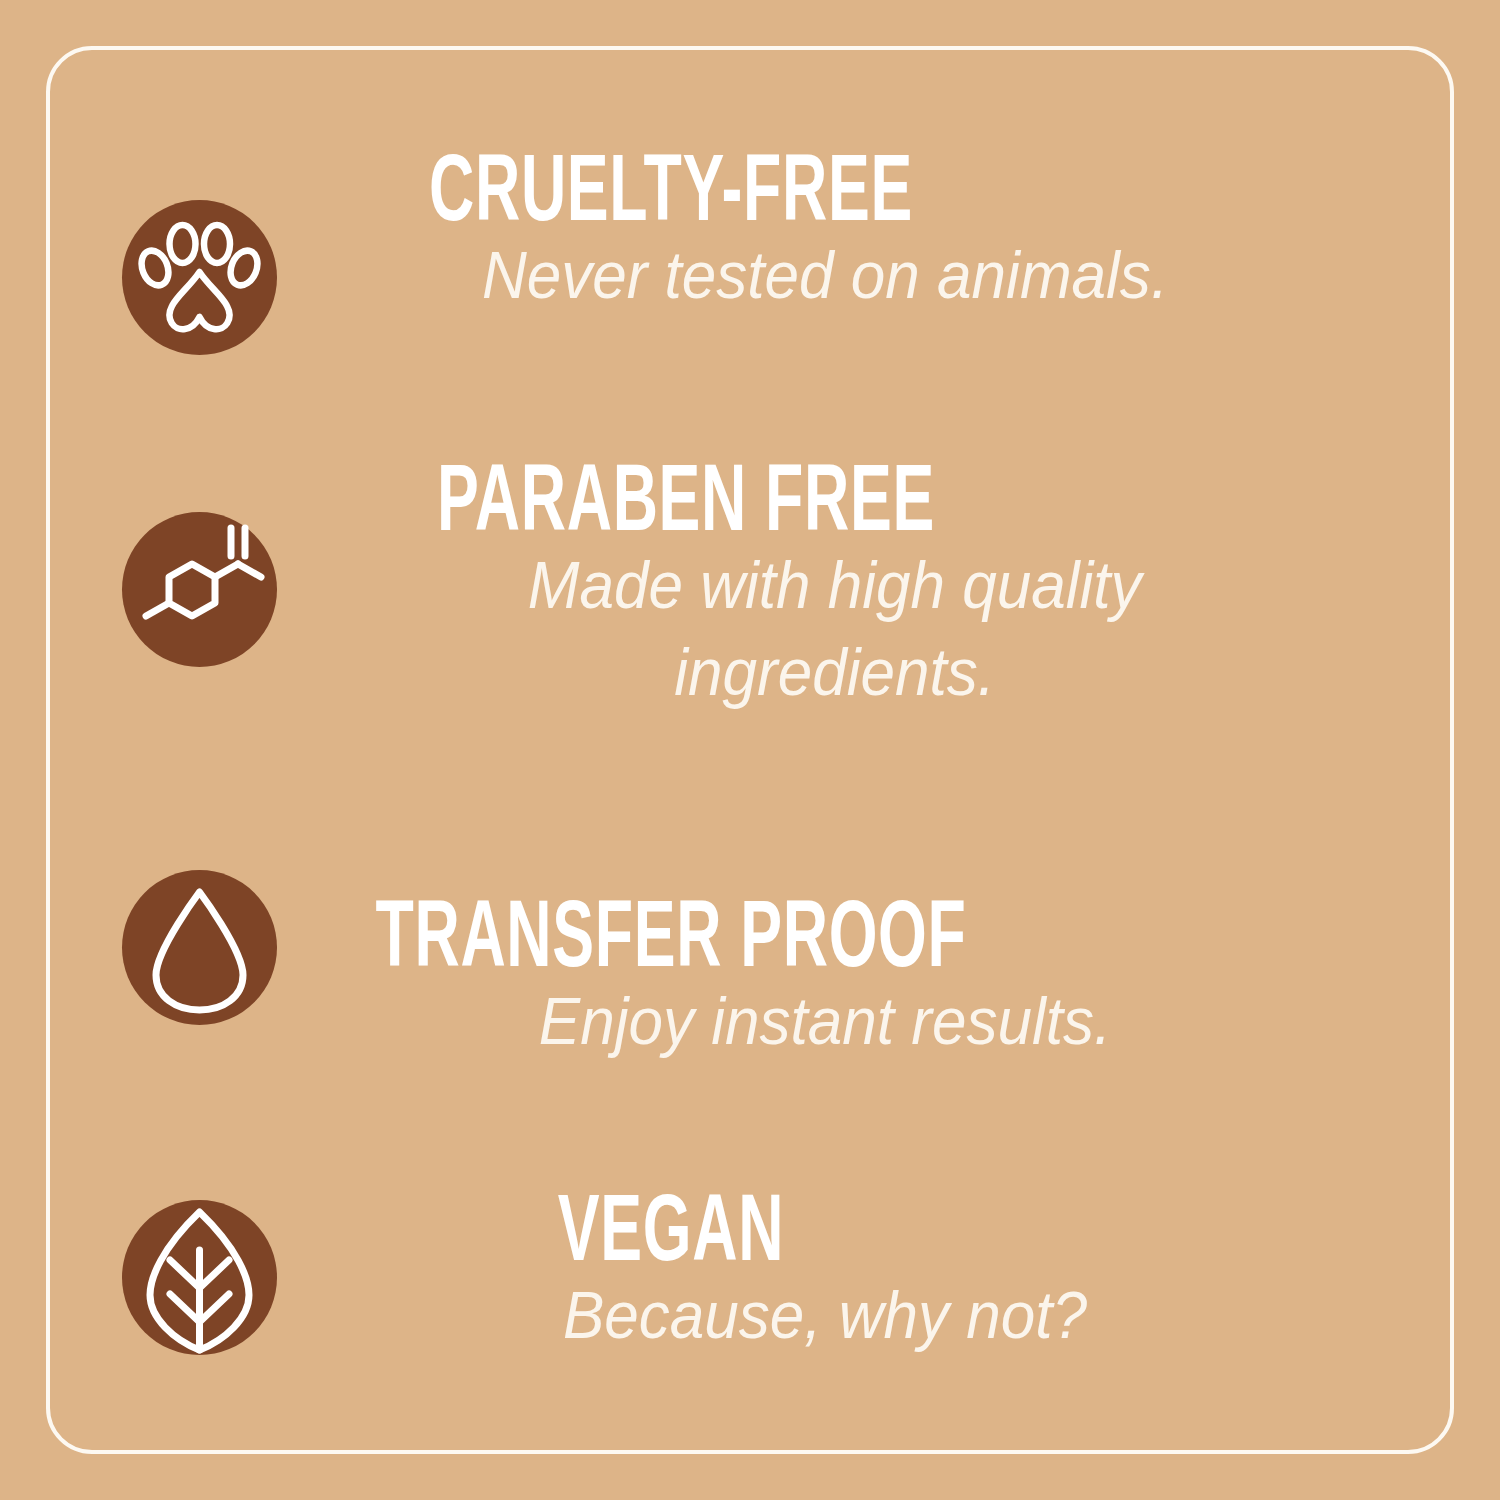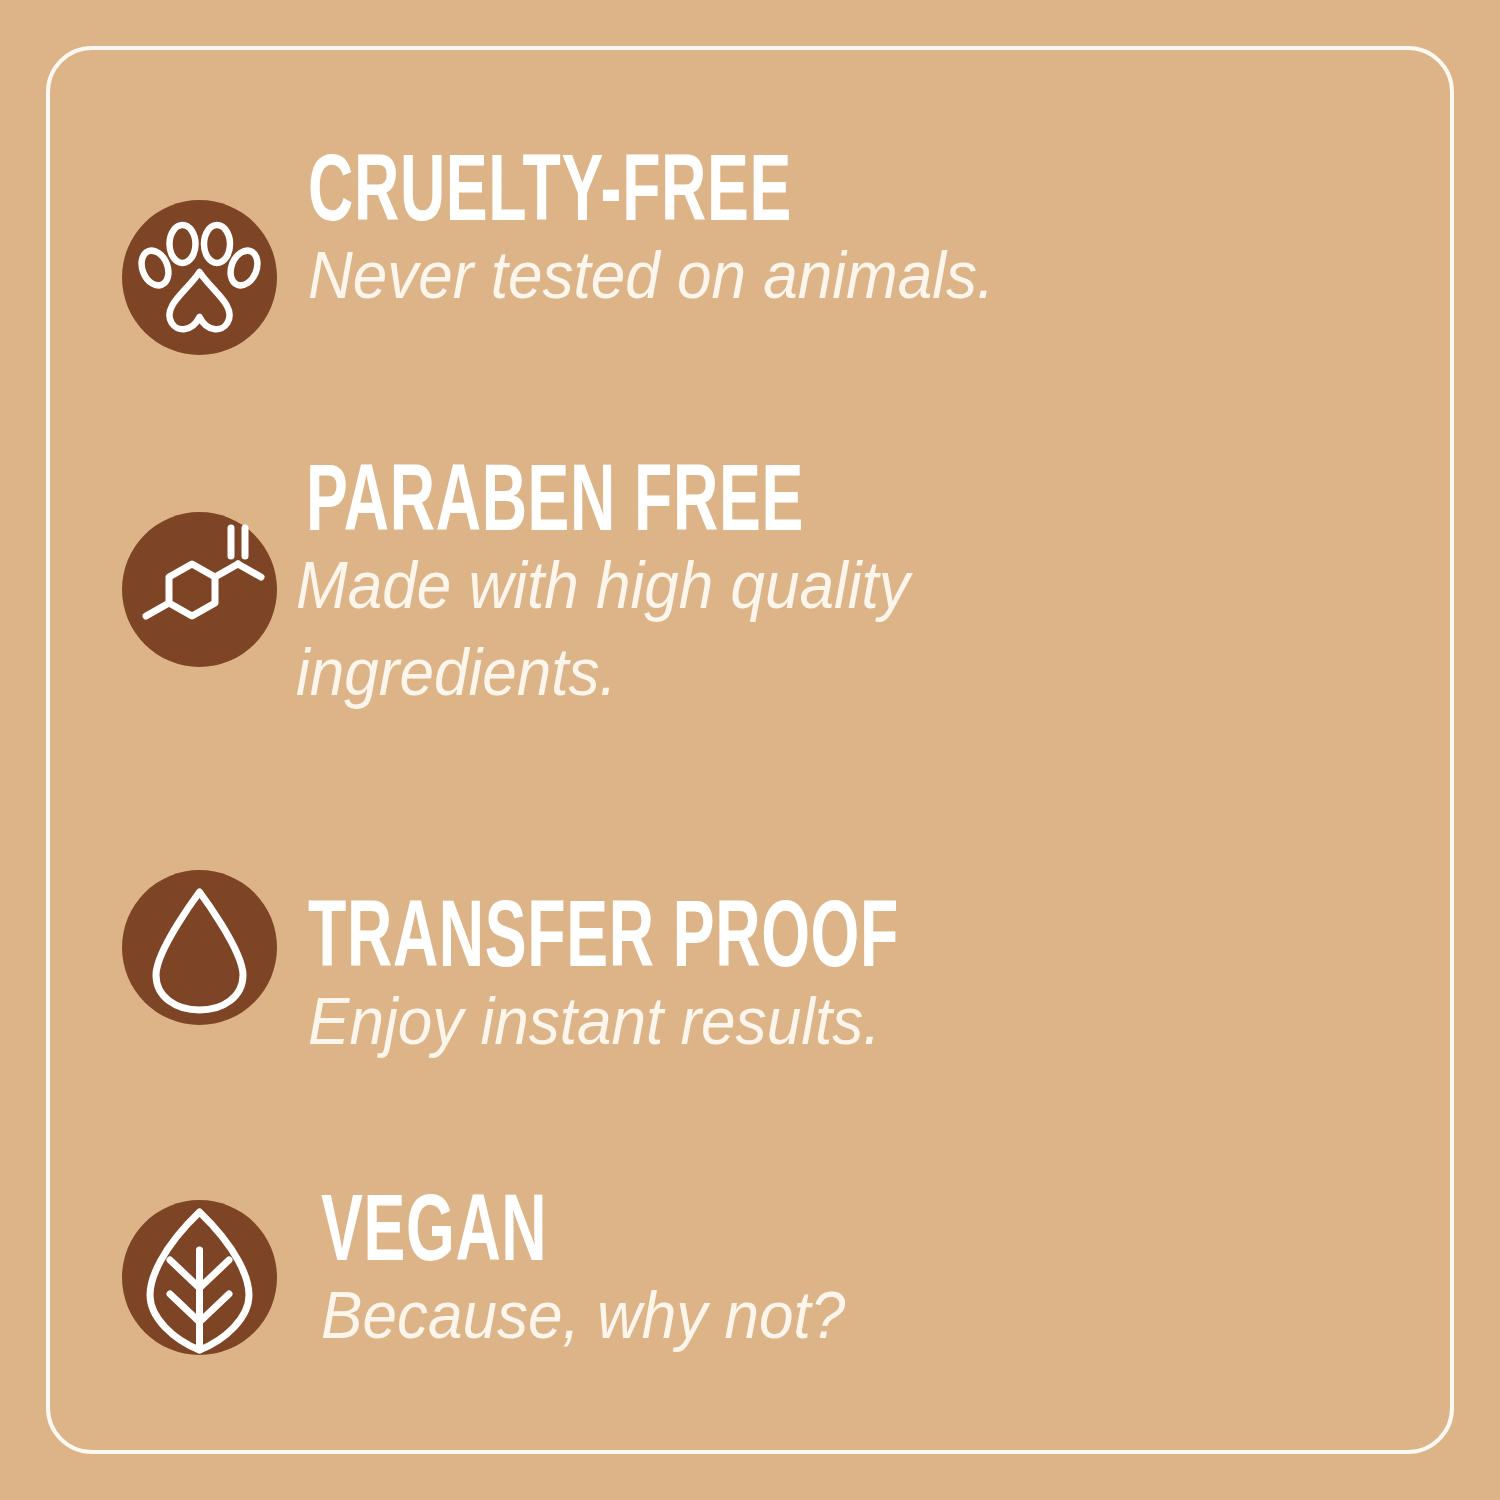--- a/index.html
+++ b/index.html
@@ -33,20 +33,21 @@
     box-sizing: border-box;
     pointer-events: none;
   }
 
   #features {
     position: absolute;
     left: 0;
     top: 0;
     width: 1500px;
     height: 1500px;
+    text-align: center;
   }
 
   .feature-row {
     position: absolute;
     left: 0;
     width: 1500px;
   }
 
   .icon-badge {
     position: absolute;
@@ -96,28 +97,28 @@
   .feature-desc .line {
     display: block;
     white-space: nowrap;
   }
 
   
   #row-cruelty-free .icon-badge { left: 122px; top: 200px; }
   #row-cruelty-free .feature-text { top: 142px; }
 
   #row-paraben-free .icon-badge { left: 122px; top: 512px; }
-  #row-paraben-free .feature-text { top: 452px; left: 306px; }
+  #row-paraben-free .feature-text { top: 452px; left: 323px; }
   #row-paraben-free .feature-desc { margin-left: -10px; }
 
   #row-transfer-proof .icon-badge { left: 122px; top: 870px; }
   #row-transfer-proof .feature-text { top: 888px; }
 
   #row-vegan .icon-badge { left: 122px; top: 1200px; }
-  #row-vegan .feature-text { top: 1182px; margin-left: 13px; }
+  #row-vegan .feature-text { top: 1182px; }
 </style>
 </head>
 <body>
 
 <div id="poster">
 
   <div id="frame"></div>
 
   <div id="features">
 

